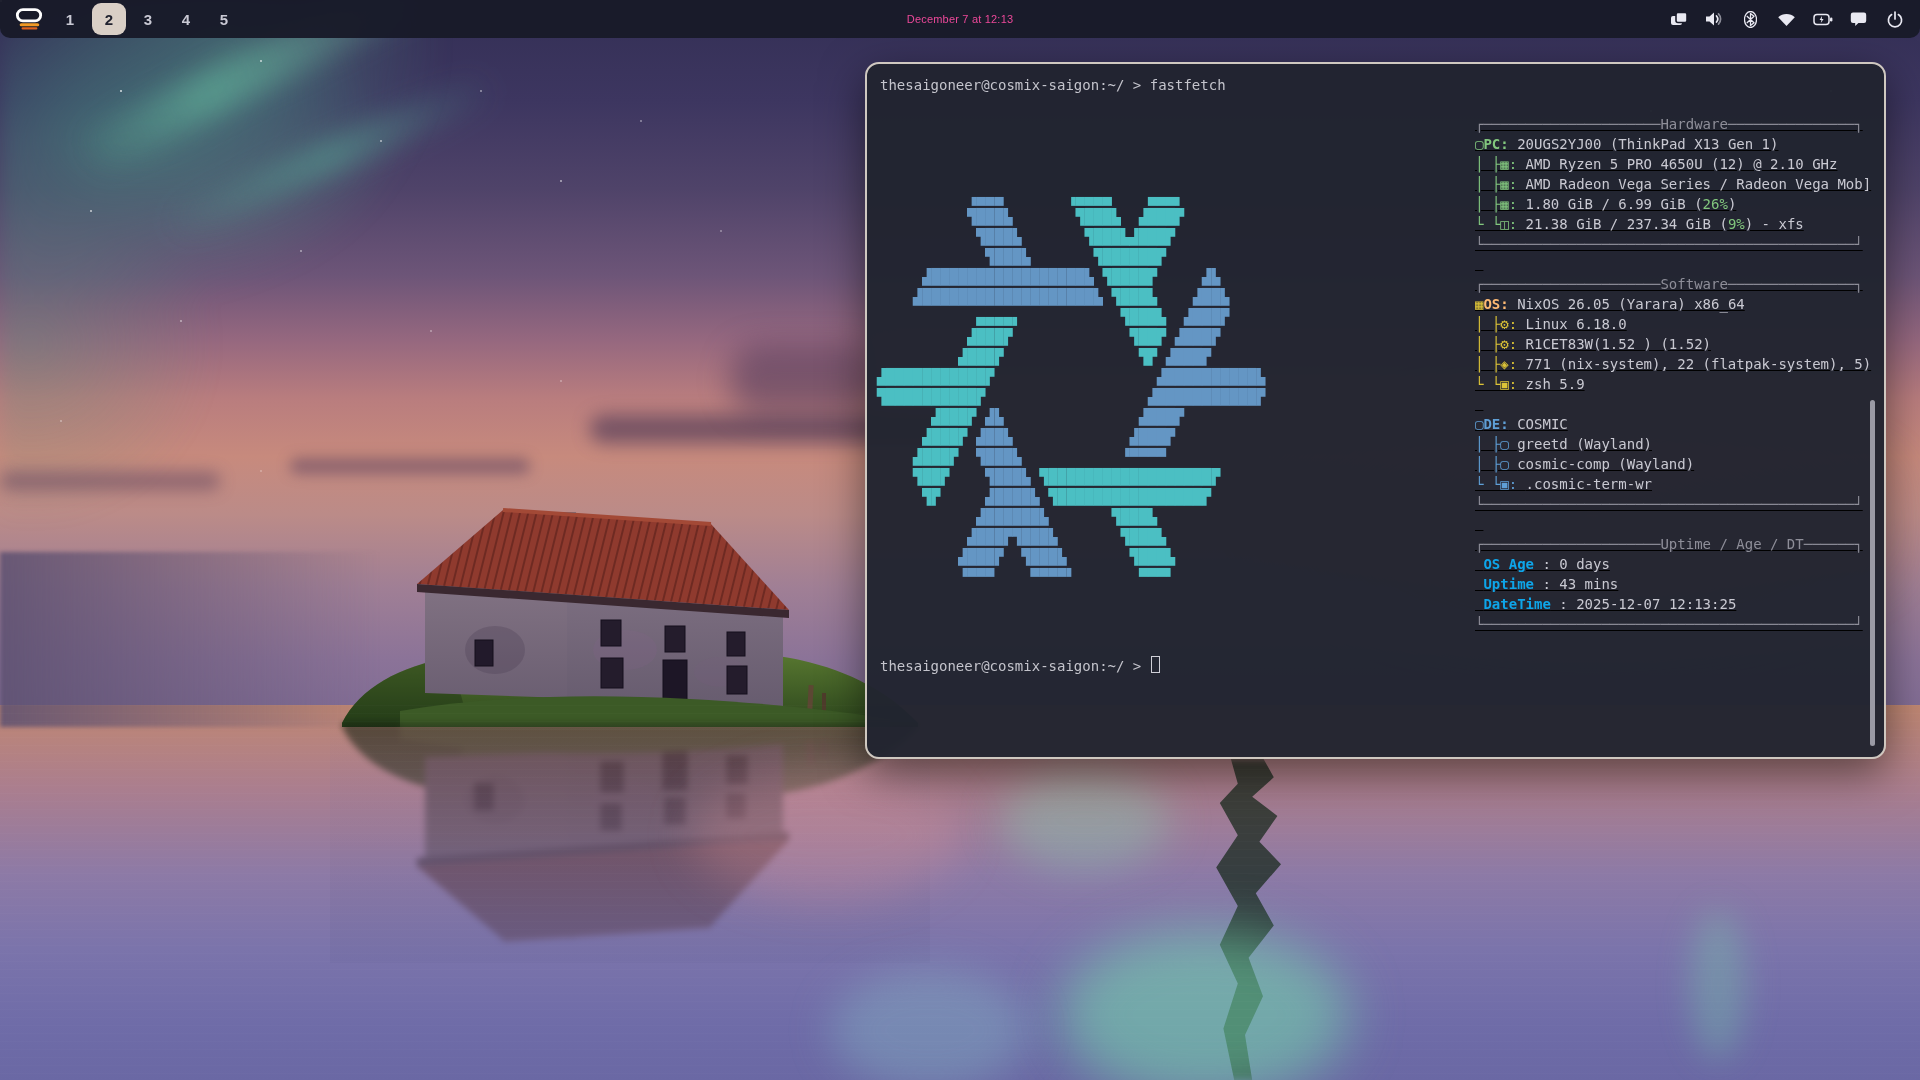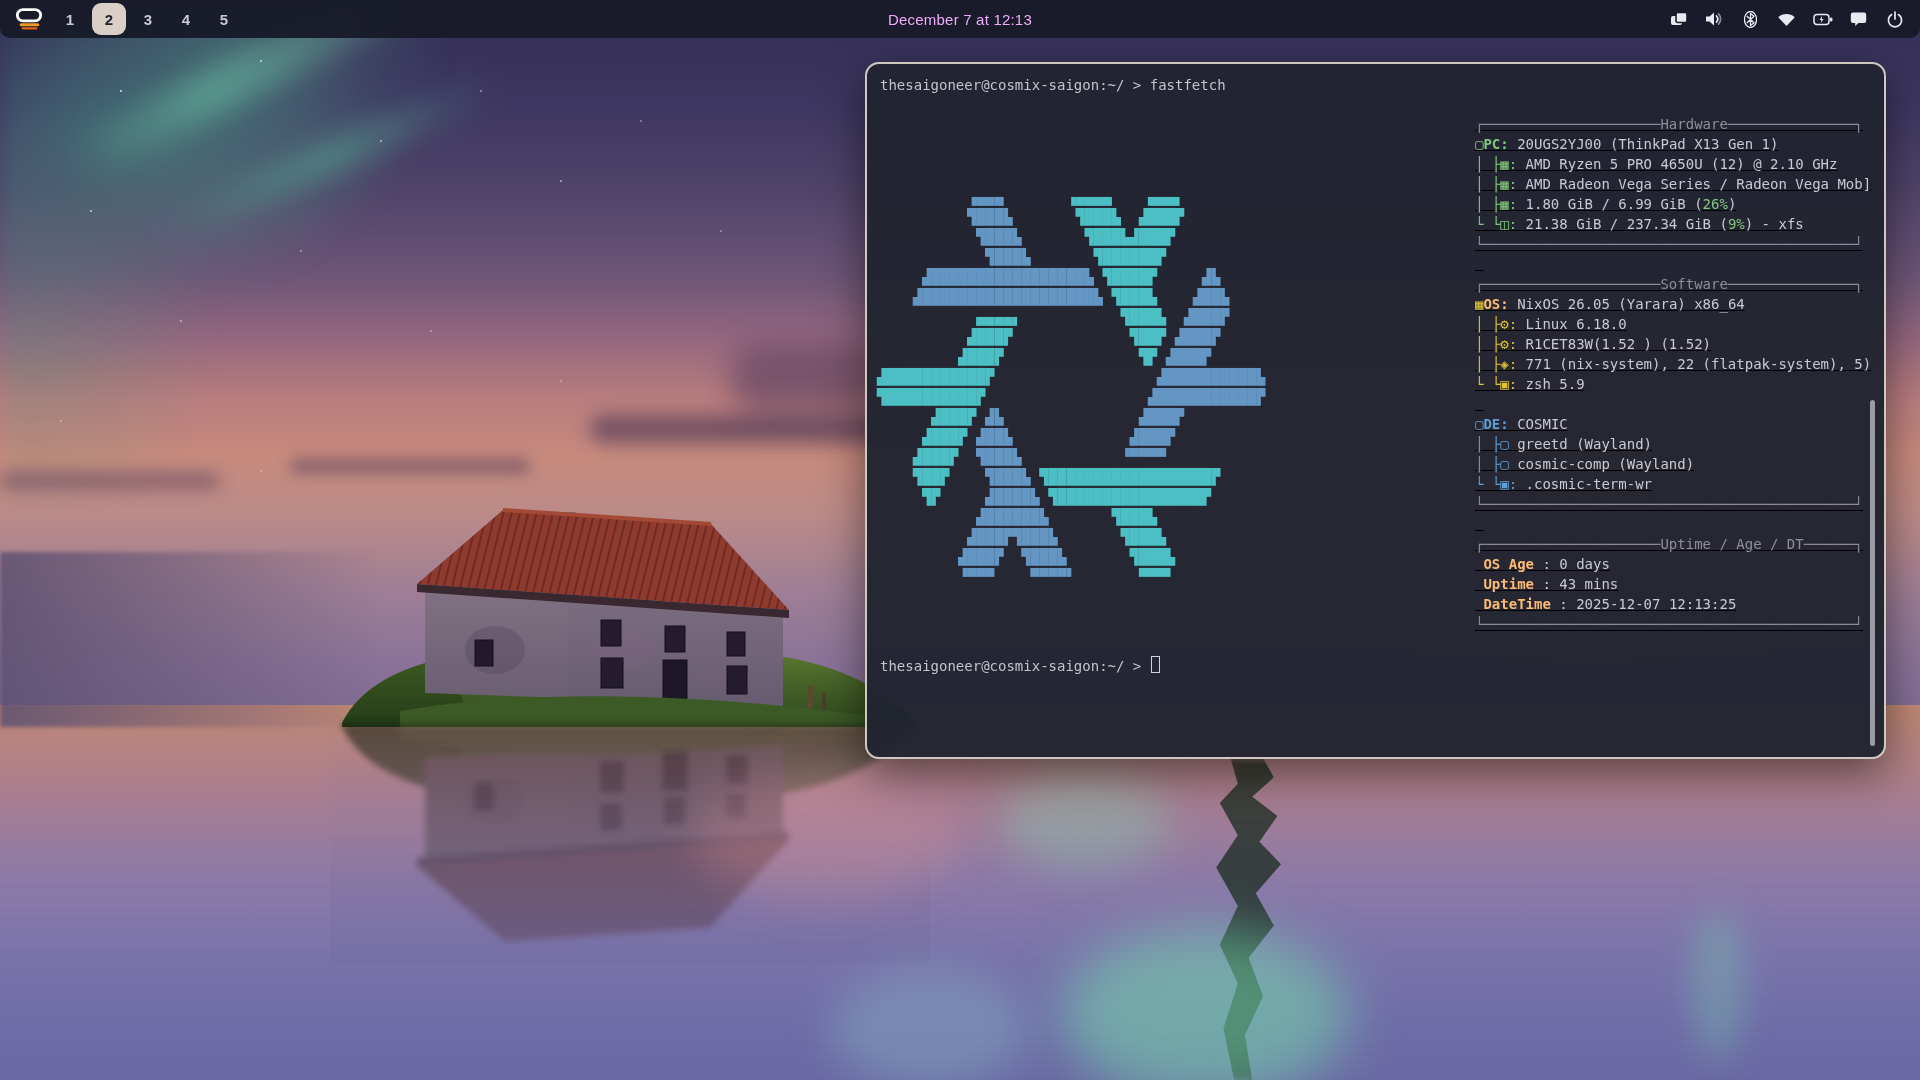--- a/index.html
+++ b/index.html
@@ -60,21 +60,21 @@
 
   
   .panel{position:absolute;left:0;top:0;width:1920px;height:38px;background:rgba(24,26,41,.96);
     border-radius:0 0 10px 10px;display:flex;align-items:center;z-index:30;}
   .panel-left{display:flex;align-items:center;gap:6px;padding-left:10px;}
   .ws-logo{width:38px;height:30px;display:flex;align-items:center;justify-content:center;border-radius:8px;cursor:pointer;}
   .ws-btn{width:32px;height:30px;display:flex;align-items:center;justify-content:center;
     color:#c9c9d4;font-size:15px;font-weight:600;border-radius:9px;cursor:pointer;}
   .ws-btn.active{background:#d9cfc6;color:#20222f;font-weight:700;width:34px;height:32px;}
   .panel-center{position:absolute;left:0;right:0;top:0;height:38px;display:flex;align-items:center;justify-content:center;}
-  .clock{color:#f0abfc;font-size:15px;letter-spacing:.2px;cursor:pointer;}
+  .clock{color:#ec4899;font-size:11px;letter-spacing:.2px;cursor:pointer;}
   .panel-right{position:absolute;right:12px;top:0;height:38px;display:flex;align-items:center;gap:9px;}
   .tray-btn{width:27px;height:30px;display:flex;align-items:center;justify-content:center;border-radius:7px;cursor:pointer;}
 
   
   .terminal{position:absolute;left:865px;top:62px;width:1021px;height:697px;z-index:20;
     border:2.5px solid #cfc8c0;border-radius:14px;background:rgba(33,36,48,.97);
     box-shadow:0 14px 44px rgba(0,0,0,.5);box-sizing:border-box;}
   .term-inner{position:absolute;inset:0;border-radius:11px;overflow:hidden;}
   .mono{font-family:"DejaVu Sans Mono","DejaVu Sans",monospace;font-size:14px;line-height:20px;white-space:pre;}
   .prompt1{position:absolute;left:13px;top:11px;color:#c4c4cc;}
@@ -85,21 +85,21 @@
   .info-block{position:absolute;left:608px;top:50px;text-decoration:underline;}
   .tl{height:20px;white-space:pre;}
   .s-w{color:#c9c9d2;}
   .s-g{color:#8e8e99;}
   .s-G{color:#82c77e;}
   .s-GB{color:#82c77e;font-weight:bold;}
   .s-Y{color:#dcc337;}
   .s-YB{color:#fdba74;font-weight:bold;}
   .s-B{color:#5f9fd6;}
   .s-BB{color:#5f9fd6;font-weight:bold;}
-  .s-M{color:#fdba74;font-weight:bold;}
+  .s-M{color:#0ea5e9;font-weight:bold;}
   .s-LB{color:#6496c4;}
   .s-LC{color:#4bbfc3;}
   .scrollbar-thumb{position:absolute;right:9px;top:336px;width:5px;height:346px;border-radius:3px;
     background:#9a9aa5;cursor:pointer;}
 </style>
 </head>
 <body>
 
 <div class="screen">
 

